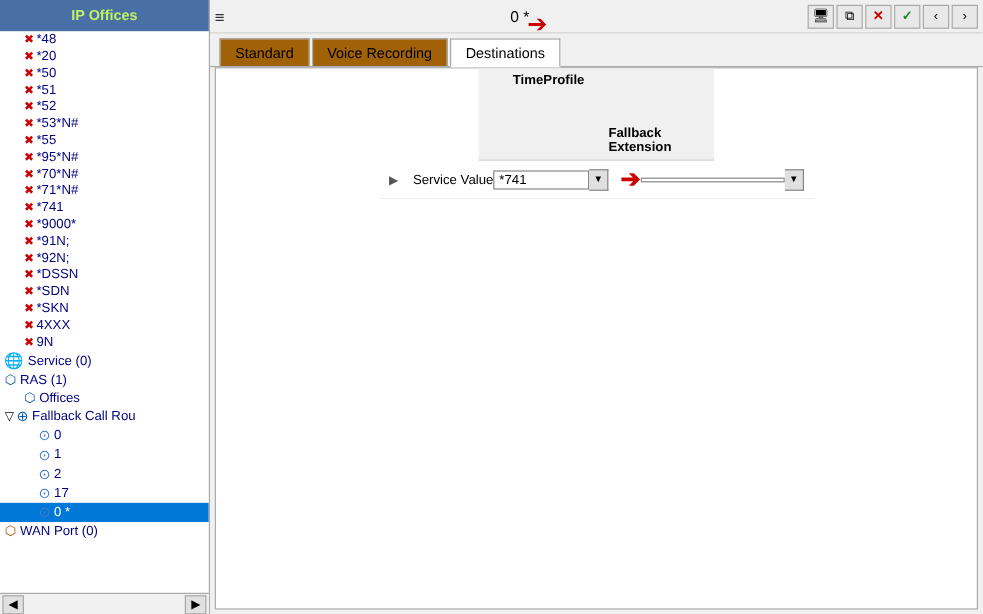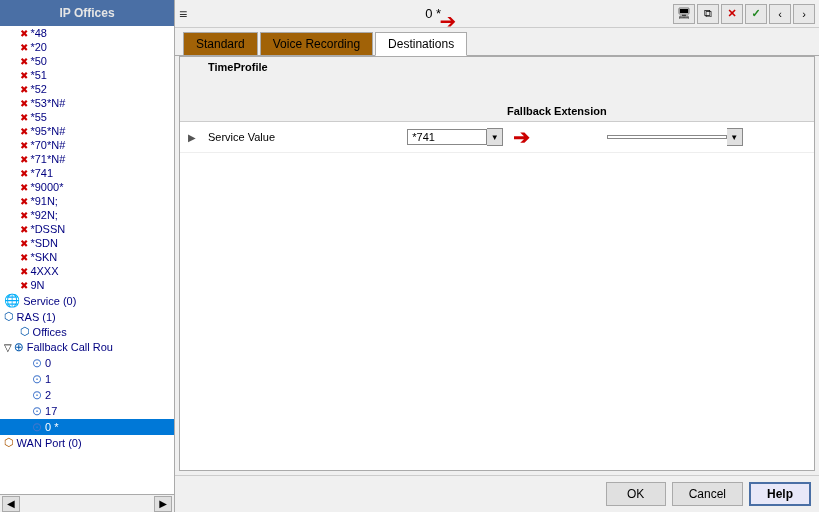--- a/index.html
+++ b/index.html
@@ -2,21 +2,21 @@
 <html><head>
   <meta charset="utf-8">
   <style>
     * { box-sizing: border-box; margin: 0; padding: 0; }
     body { font-family: 'Segoe UI', Tahoma, sans-serif; font-size: 12px; background: #f0f0f0; width: 819px; height: 512px; overflow: hidden; }
 
     .main-container { display: flex; width: 819px; height: 512px; }
 
     
     .sidebar { width: 175px; height: 100%; background: #ffffff; border-right: 1px solid #aaa; display: flex; flex-direction: column; }
-    .sidebar-header { background: #4a6fa5; color: #e5e5e5; font-weight: bold; text-align: center; padding: 6px 4px; font-size: 12px; }
+    .sidebar-header { background: #4a6fa5; color: #bef264; font-weight: bold; text-align: center; padding: 6px 4px; font-size: 12px; }
     .sidebar-scroll { flex: 1; overflow-y: auto; overflow-x: hidden; position: relative; }
     .sidebar-scroll::-webkit-scrollbar { width: 12px; }
     .sidebar-scroll::-webkit-scrollbar-thumb { background: #b0b0b0; border: 1px solid #999; }
     .sidebar-scroll::-webkit-scrollbar-track { background: #f0f0f0; }
     .tree-item { display: flex; align-items: center; padding: 1px 2px 1px 8px; cursor: pointer; white-space: nowrap; }
     .tree-item.selected { background: #0078d7; color: white; }
     .tree-item .icon-red { color: #cc0000; font-size: 10px; margin-right: 2px; }
     .tree-item .label { font-size: 11px; color: #000080; }
     .tree-item.selected .label { color: white; }
     .tree-indent1 { padding-left: 20px; }
@@ -35,21 +35,21 @@
     .title-bar-controls button { width: 22px; height: 20px; border: 1px solid #aaa; background: #e8e8e8; cursor: pointer; display: flex; align-items: center; justify-content: center; font-size: 11px; }
     .btn-red-x { color: #cc0000; font-weight: bold; }
     .btn-check { color: #228822; font-weight: bold; }
 
     
     .tabs-bar { display: flex; align-items: flex-end; background: #f0f0f0; padding: 4px 8px 0 8px; border-bottom: 1px solid #aaa; }
     .tab { padding: 4px 12px; border: 1px solid #aaa; border-bottom: none; background: #a16207; cursor: pointer; margin-right: 2px; font-size: 12px; position: relative; }
     .tab.active { background: #ffffff; border-bottom: 1px solid #ffffff; margin-bottom: -1px; z-index: 1; }
 
     
-    .content-area { flex: 1; background: #ffffff; border: 1px solid #aaa; margin: 0 4px 4px 4px; padding: 0; display: flex; flex-direction: column; }
+    .content-area { flex: 1; background: #ffffff; border: 1px solid #aaa; margin: 0 4px 4px 4px; padding: 0; display: flex; flex-direction: column; align-items: center; }
 
     
     .table-header { display: flex; background: #f0f0f0; border-bottom: 1px solid #ccc; padding: 4px 8px; }
     .col-expand { width: 20px; }
     .col-timeprofile { flex: 2; font-weight: bold; font-size: 11px; }
     .col-destination { flex: 2; font-weight: bold; font-size: 11px; }
     .col-fallback { flex: 2; font-weight: bold; font-size: 11px; margin-top: 44px; }
 
     
     .table-row { display: flex; align-items: center; padding: 3px 8px; border-bottom: 1px solid #eee; background: #ffffff; }
@@ -258,19 +258,14 @@
           <div class="row-cell-with-dropdown">
             <span class="row-value" style="min-width:120px;"></span>
             <button class="dropdown-btn">▼</button>
           </div>
         </div>
       </div>
 
       <div style="flex:1;"></div>
     </div>
 
-    <div class="bottom-buttons">
-      <button class="bottom-btn">OK</button>
-      <button class="bottom-btn">Cancel</button>
-      <button class="bottom-btn help">Help</button>
-    </div>
   </div>
 </div>
 
 </body></html>

